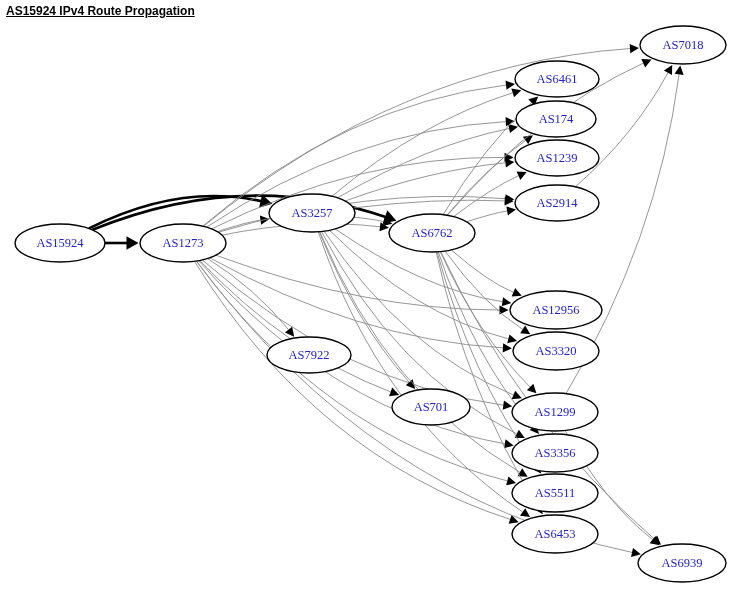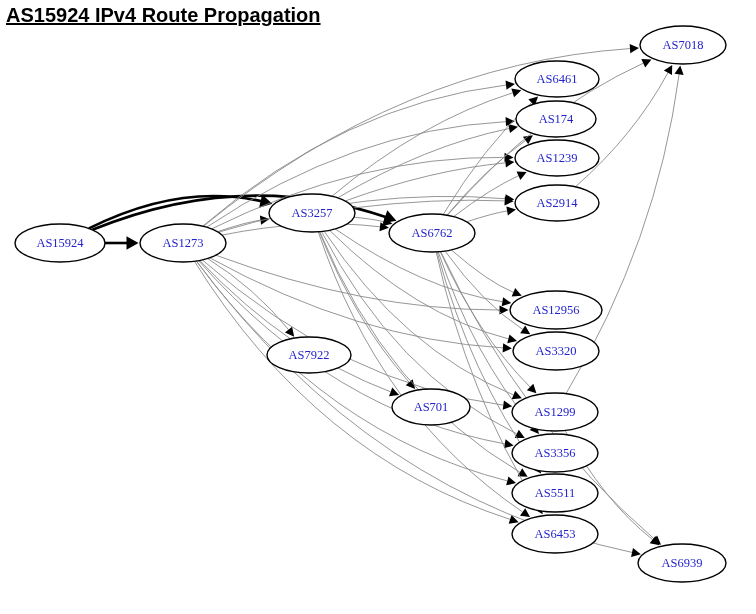--- a/index.html
+++ b/index.html
@@ -13,21 +13,21 @@
     font-family: "Liberation Serif", serif;
     overflow: hidden;
     position: relative;
   }
   #page-title {
     position: absolute;
     left: 6px;
     top: 4px;
     font-family: "Liberation Sans", sans-serif;
     font-weight: bold;
-    font-size: 20px;
+    font-size: 12px;
     color: #000000;
     text-decoration: underline;
     letter-spacing: 0px;
     white-space: nowrap;
   }
   #graph-canvas {
     position: absolute;
     left: 0;
     top: 0;
     width: 756px;

